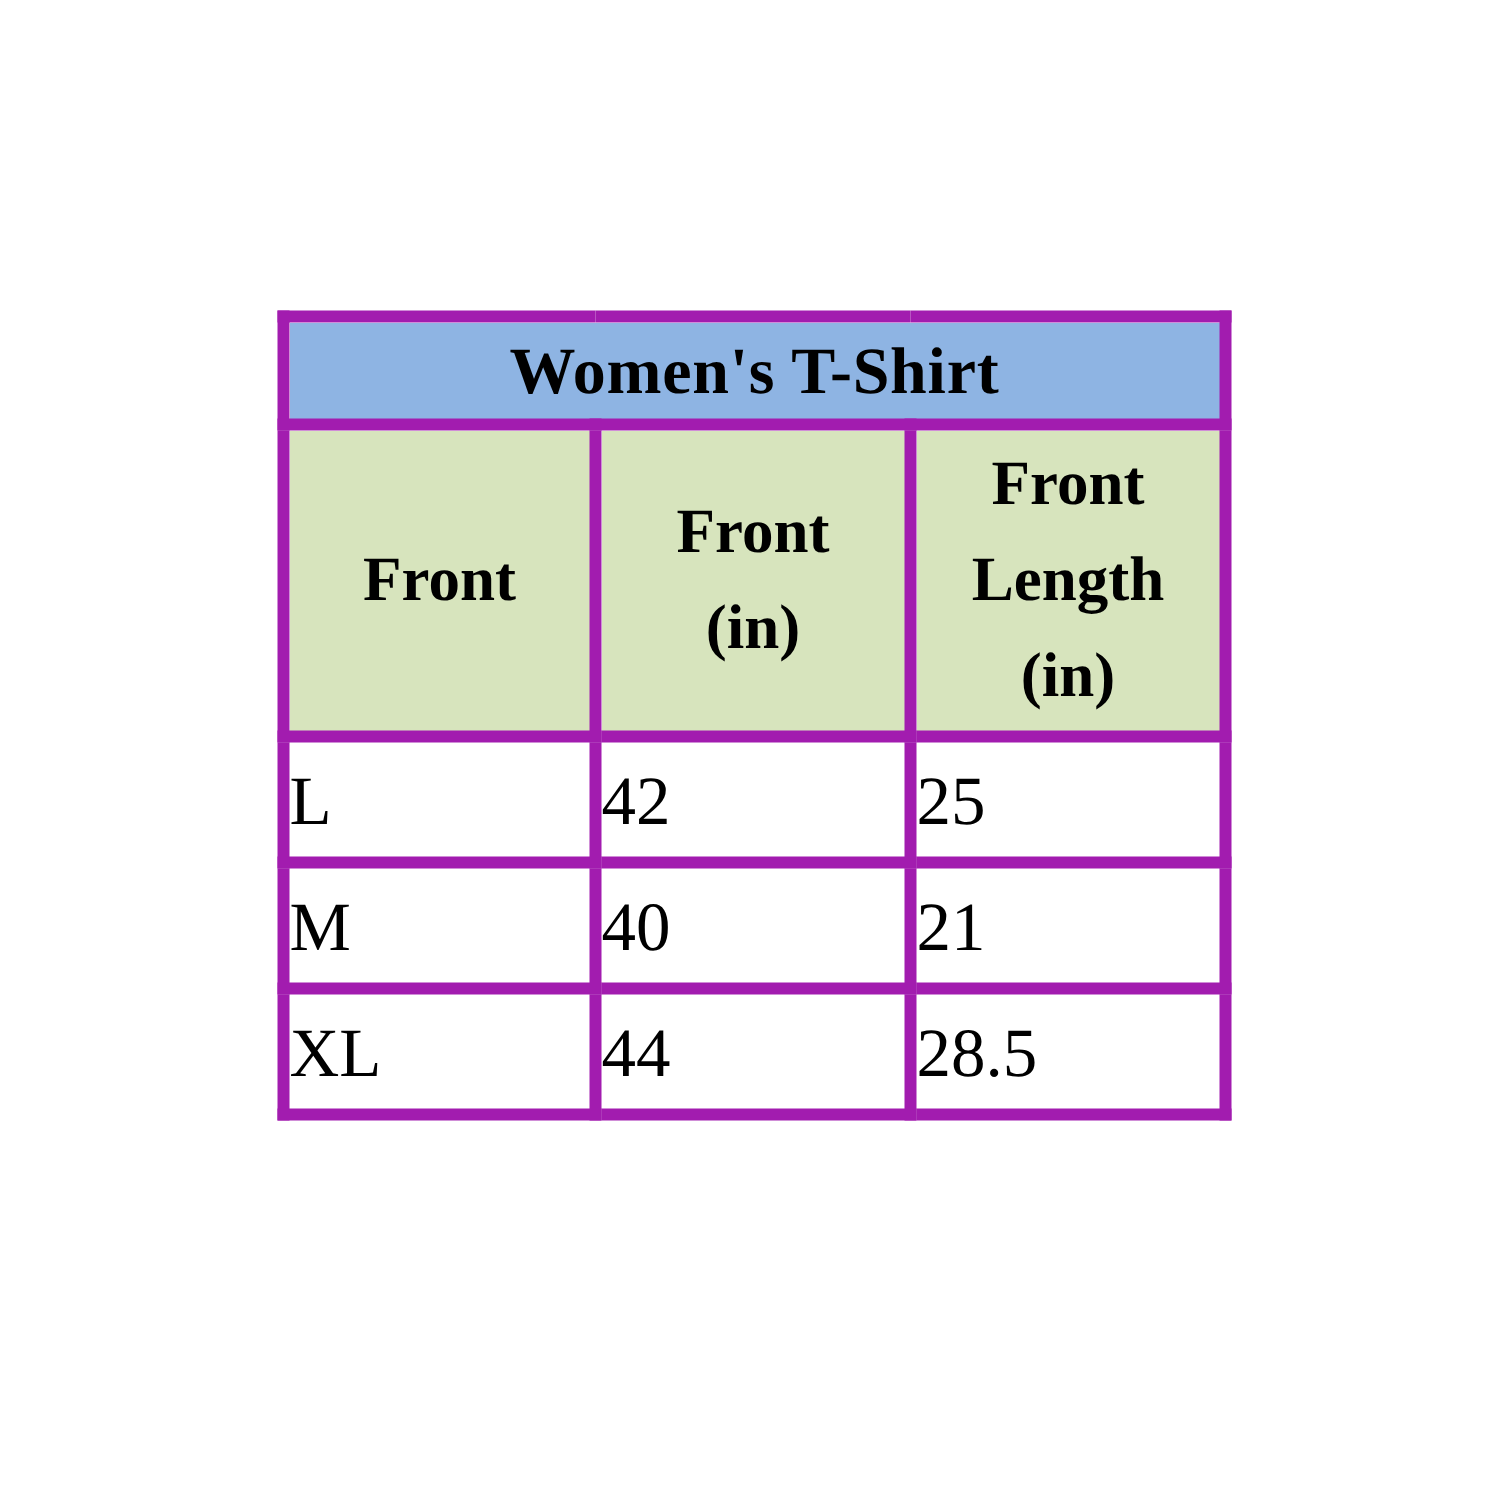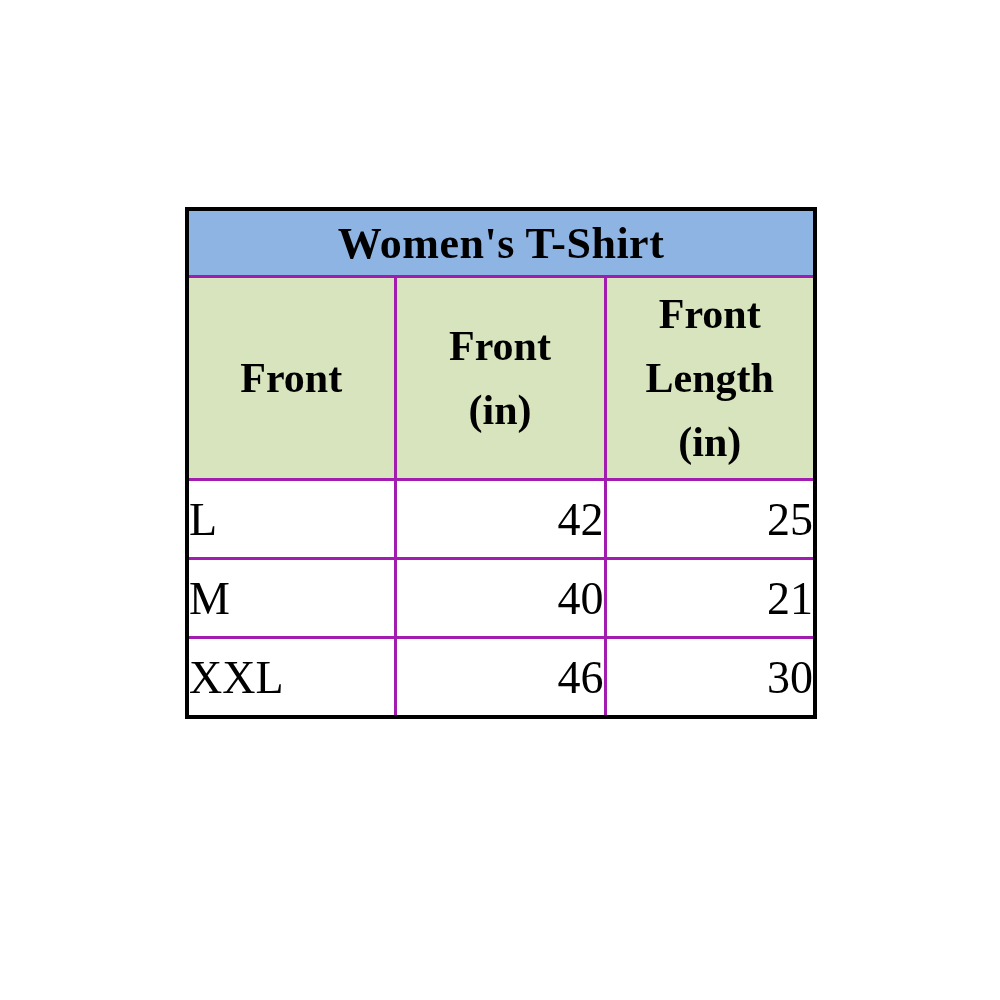--- a/index.html
+++ b/index.html
@@ -17,21 +17,21 @@
     top: 207px;
   }
   table.size-chart {
     border-collapse: collapse;
     table-layout: fixed;
     width: 628px;
     background: #ffffff;
   }
   table.size-chart th,
   table.size-chart td {
-    border: 3px solid #a21caf;
+    border: 8px solid #a21caf;
     padding: 0;
     overflow: hidden;
   }
   table.size-chart {
     border: 4px solid #000000;
   }
   col.c-size { width: 208px; }
   col.c-chest { width: 210px; }
   col.c-front { width: 210px; }
 
@@ -57,21 +57,21 @@
   .data-row td {
     height: 76px;
     font-size: 46px;
     background: #ffffff;
   }
   td.size-cell {
     text-align: left;
     padding-left: 12px;
   }
   td.num-cell {
-    text-align: right;
+    text-align: left;
   }
 </style>
 </head>
 <body>
 
 <div class="chart-wrap">
   <table class="size-chart">
     <colgroup>
       <col class="c-size">
       <col class="c-chest">
@@ -95,19 +95,19 @@
         <td class="size-cell">L</td>
         <td class="num-cell">42</td>
         <td class="num-cell">25</td>
       </tr>
       <tr class="data-row">
         <td class="size-cell">M</td>
         <td class="num-cell">40</td>
         <td class="num-cell">21</td>
       </tr>
       <tr class="data-row">
-        <td class="size-cell">XXL</td>
-        <td class="num-cell">46</td>
-        <td class="num-cell">30</td>
+        <td class="size-cell">XL</td>
+        <td class="num-cell">44</td>
+        <td class="num-cell">28.5</td>
       </tr>
     </tbody>
   </table>
 </div>
 
 </body></html>

